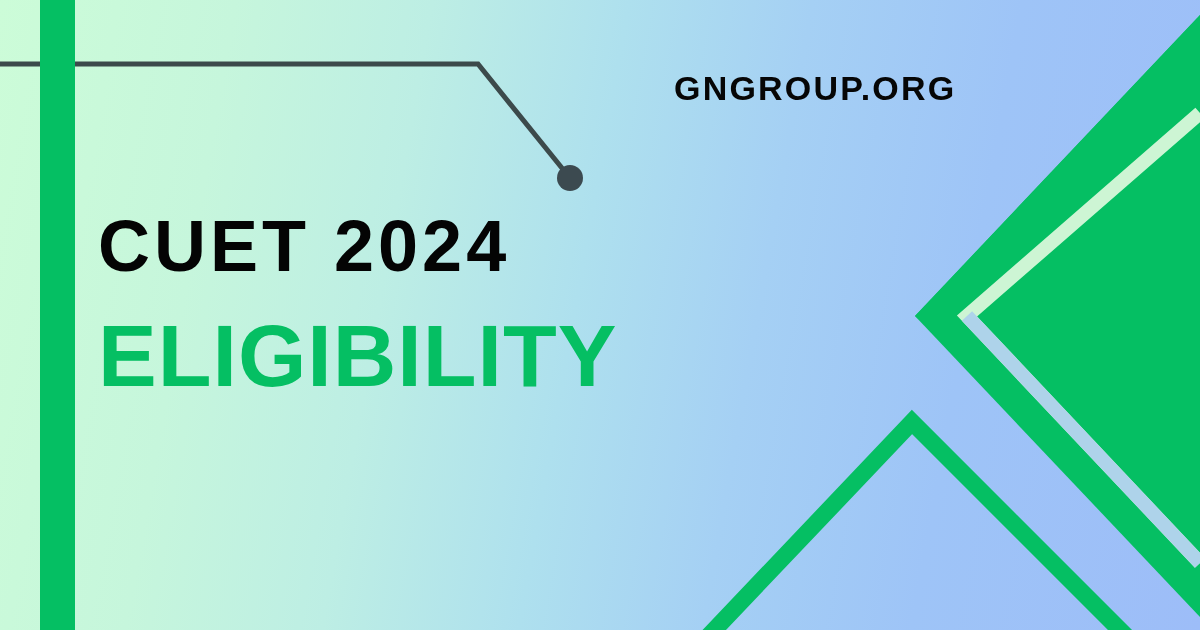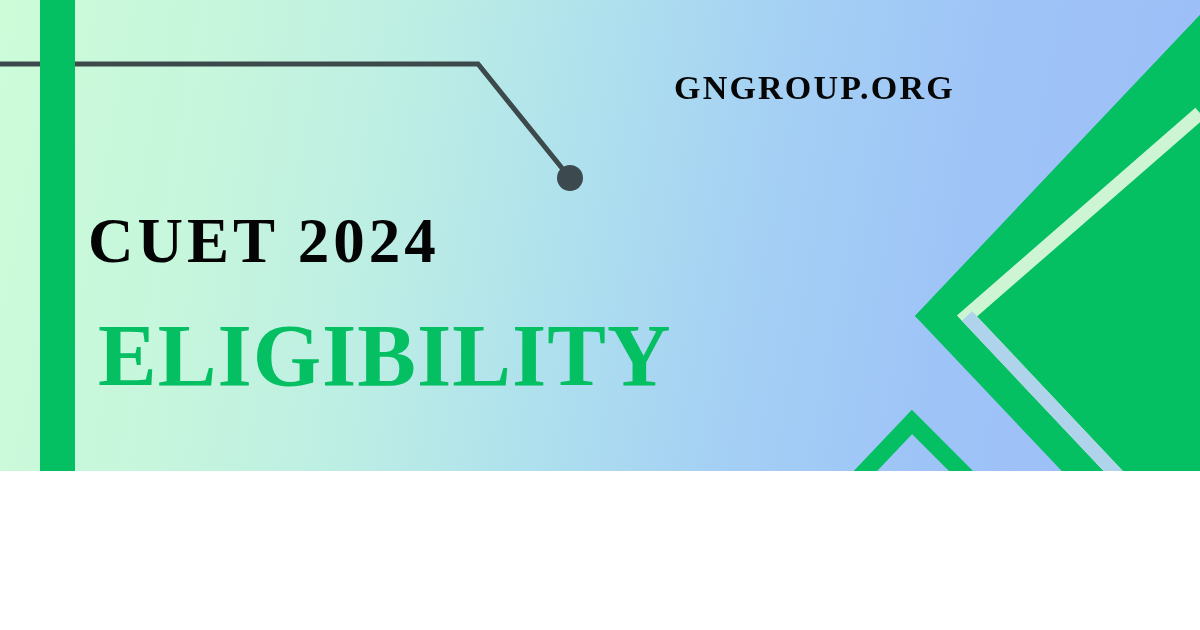--- a/index.html
+++ b/index.html
@@ -3,23 +3,23 @@
 <meta charset="utf-8">
 <style>
   html, body {
     margin: 0;
     padding: 0;
     background: #ffffff;
   }
   #banner {
     position: relative;
     width: 1200px;
-    height: 471px;
+    height: 630px;
     overflow: hidden;
-    font-family: Liberation Serif, serif;
+    font-family: Liberation Sans, sans-serif;
     background: linear-gradient(100deg,
         #ccfcd8 0%,
         #c6f6dc 18%,
         #bdeee4 33%,
         #aee0ee 48%,
         #a5d0f4 62%,
         #9ec4f7 78%,
         #9dbdf8 100%);
   }
 
@@ -38,23 +38,23 @@
     top: 71px;
     font-size: 34px;
     font-weight: 700;
     letter-spacing: 2.2px;
     color: #060606;
     line-height: 1;
     white-space: nowrap;
   }
   .headline-main {
     position: absolute;
-    left: 88px;
+    left: 98px;
     top: 210px;
-    font-size: 63px;
+    font-size: 72px;
     font-weight: 800;
     letter-spacing: 4px;
     color: #040404;
     line-height: 1;
     white-space: nowrap;
   }
   .headline-sub {
     position: absolute;
     left: 98px;
     top: 312px;

